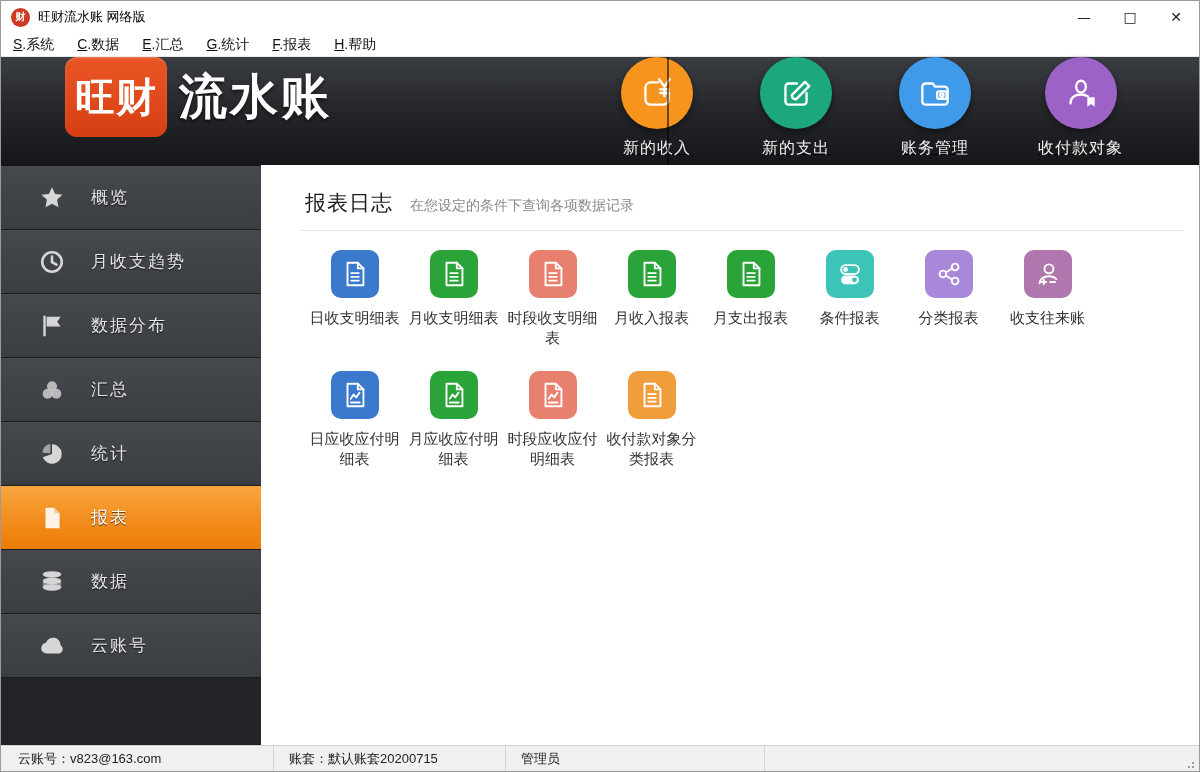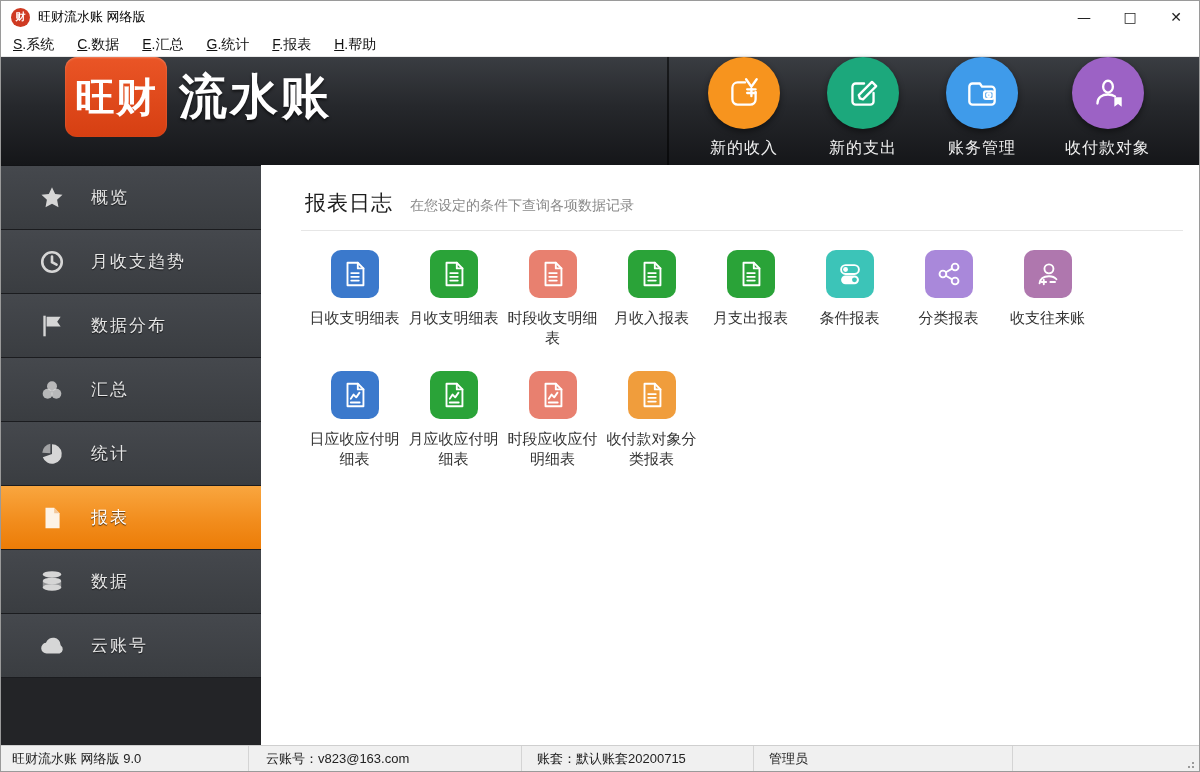--- a/index.html
+++ b/index.html
@@ -26,21 +26,21 @@
   .header { height:108px; flex:0 0 auto; position:relative;
             background:linear-gradient(180deg,#3a3d42 0%,#26282c 45%,#151619 100%); display:flex; align-items:flex-start; }
   .header::after { content:""; position:absolute; left:666px; top:0; width:2px; height:100%; background:rgba(0,0,0,.55); }
   .logo-wrap { display:flex; align-items:center; margin-left:64px; }
   .logo-badge { width:102px; height:80px; background:linear-gradient(180deg,#ea5526,#d63f12); border-radius:12px;
                 color:#fff; display:flex; align-items:center; justify-content:center;
                 font-family:"DejaVu Serif","Liberation Serif",serif; font-size:40px; font-weight:bold; letter-spacing:1px;
                 box-shadow:inset 0 1px 2px rgba(255,255,255,.25); }
   .logo-text { color:#fff; font-size:48px; font-weight:bold; margin-left:12px; letter-spacing:3px;
                text-shadow:0 2px 3px rgba(0,0,0,.6); }
-  .actions { margin-left:auto; display:flex; gap:47px; padding-right:49px; }
+  .actions { margin-left:auto; display:flex; gap:67px; padding-right:76px;text-decoration:underline; }
   .action { display:flex; flex-direction:column; align-items:center; cursor:pointer; }
   .action-circle { width:72px; height:72px; border-radius:50%; display:flex; align-items:center; justify-content:center;
                    box-shadow:0 3px 6px rgba(0,0,0,.45); }
   .action-label { margin-top:9px; color:#f0f0f0; font-size:16px; letter-spacing:1px; }
 
   
   .body { flex:1 1 auto; display:flex; min-height:0; }
   .sidebar { width:260px; flex:0 0 auto; background:#232427; border-top:1px solid #121316; }
   .side-item { height:64px; background:linear-gradient(180deg,#45484d,#3a3d41); border-bottom:1px solid #1b1c1f;
                display:flex; align-items:center; padding-left:38px; cursor:pointer; }
@@ -358,21 +358,20 @@
             </div>
             <div class="tile-label">收付款对象分类报表</div>
           </div>
 
         </div>
       </div>
     </div>
   </div>
 
   <div class="statusbar">
-    <div class="status-cell sc1">旺财流水账 网络版 9.0</div>
     <div class="status-cell sc2">云账号：v823@163.com</div>
     <div class="status-cell sc3">账套：默认账套20200715</div>
     <div class="status-cell sc4">管理员</div>
     <div class="status-cell sc5">
       <div class="grip"></div>
     </div>
   </div>
 
 </div>
 

